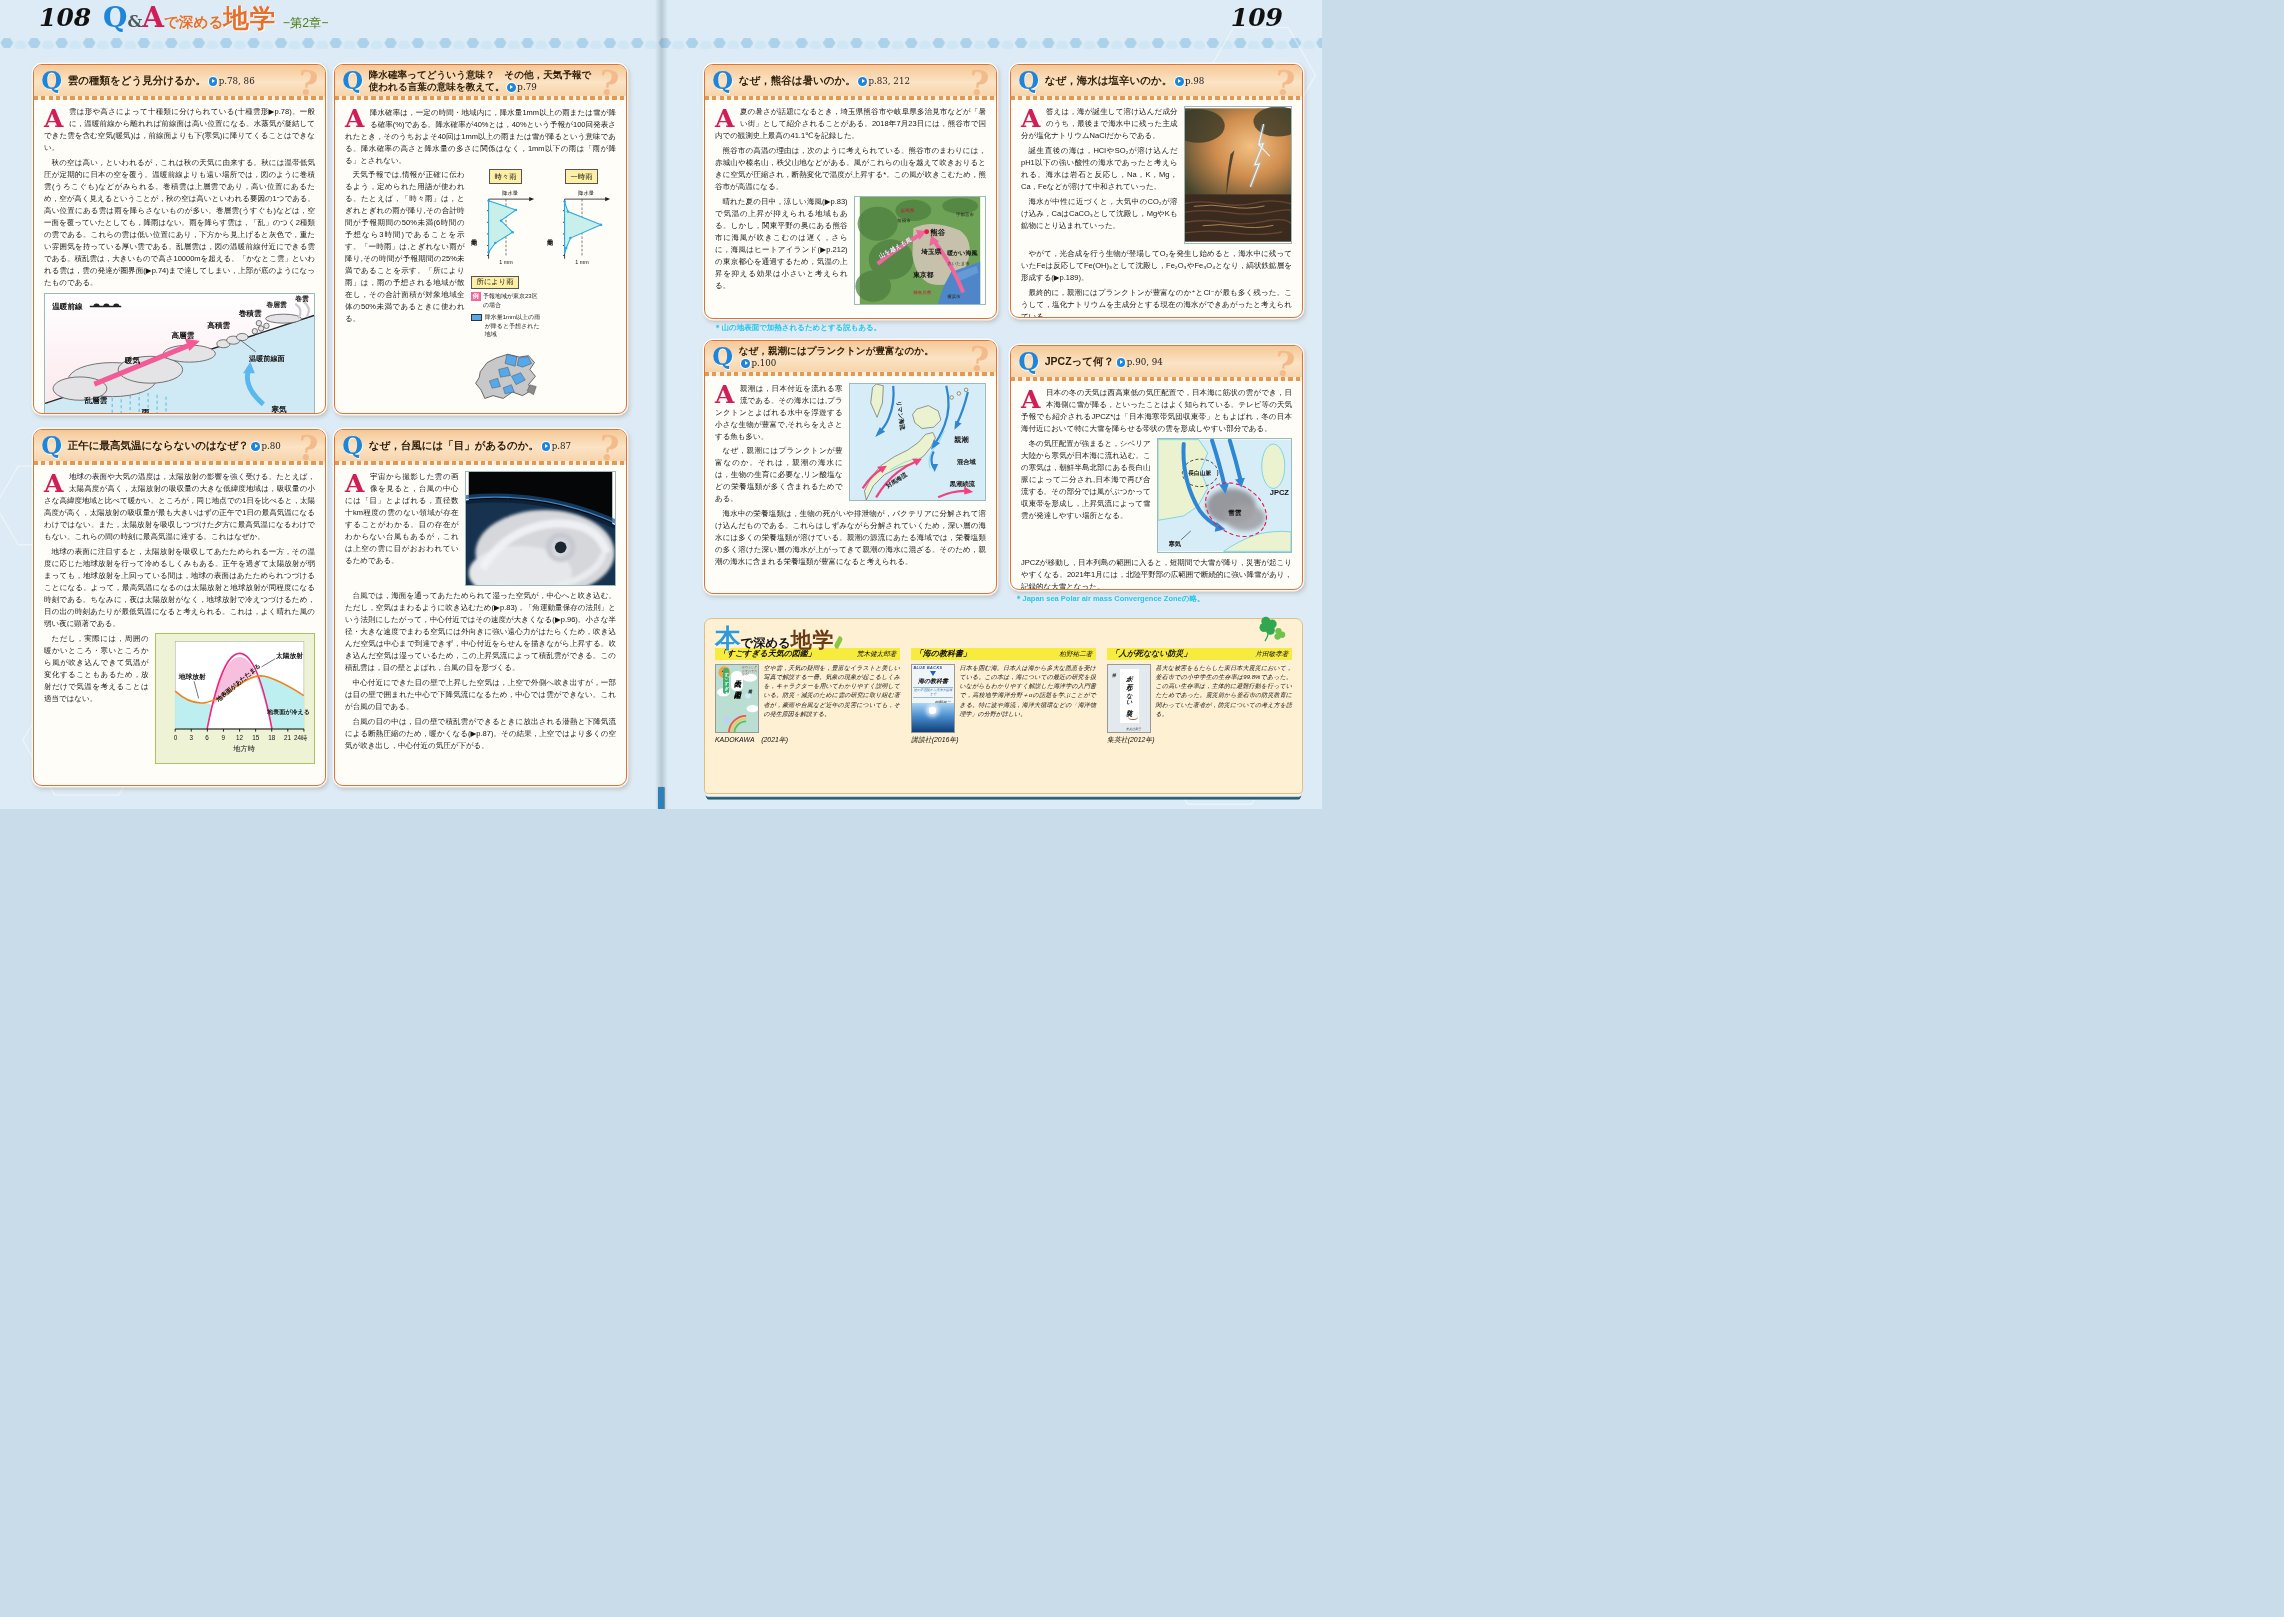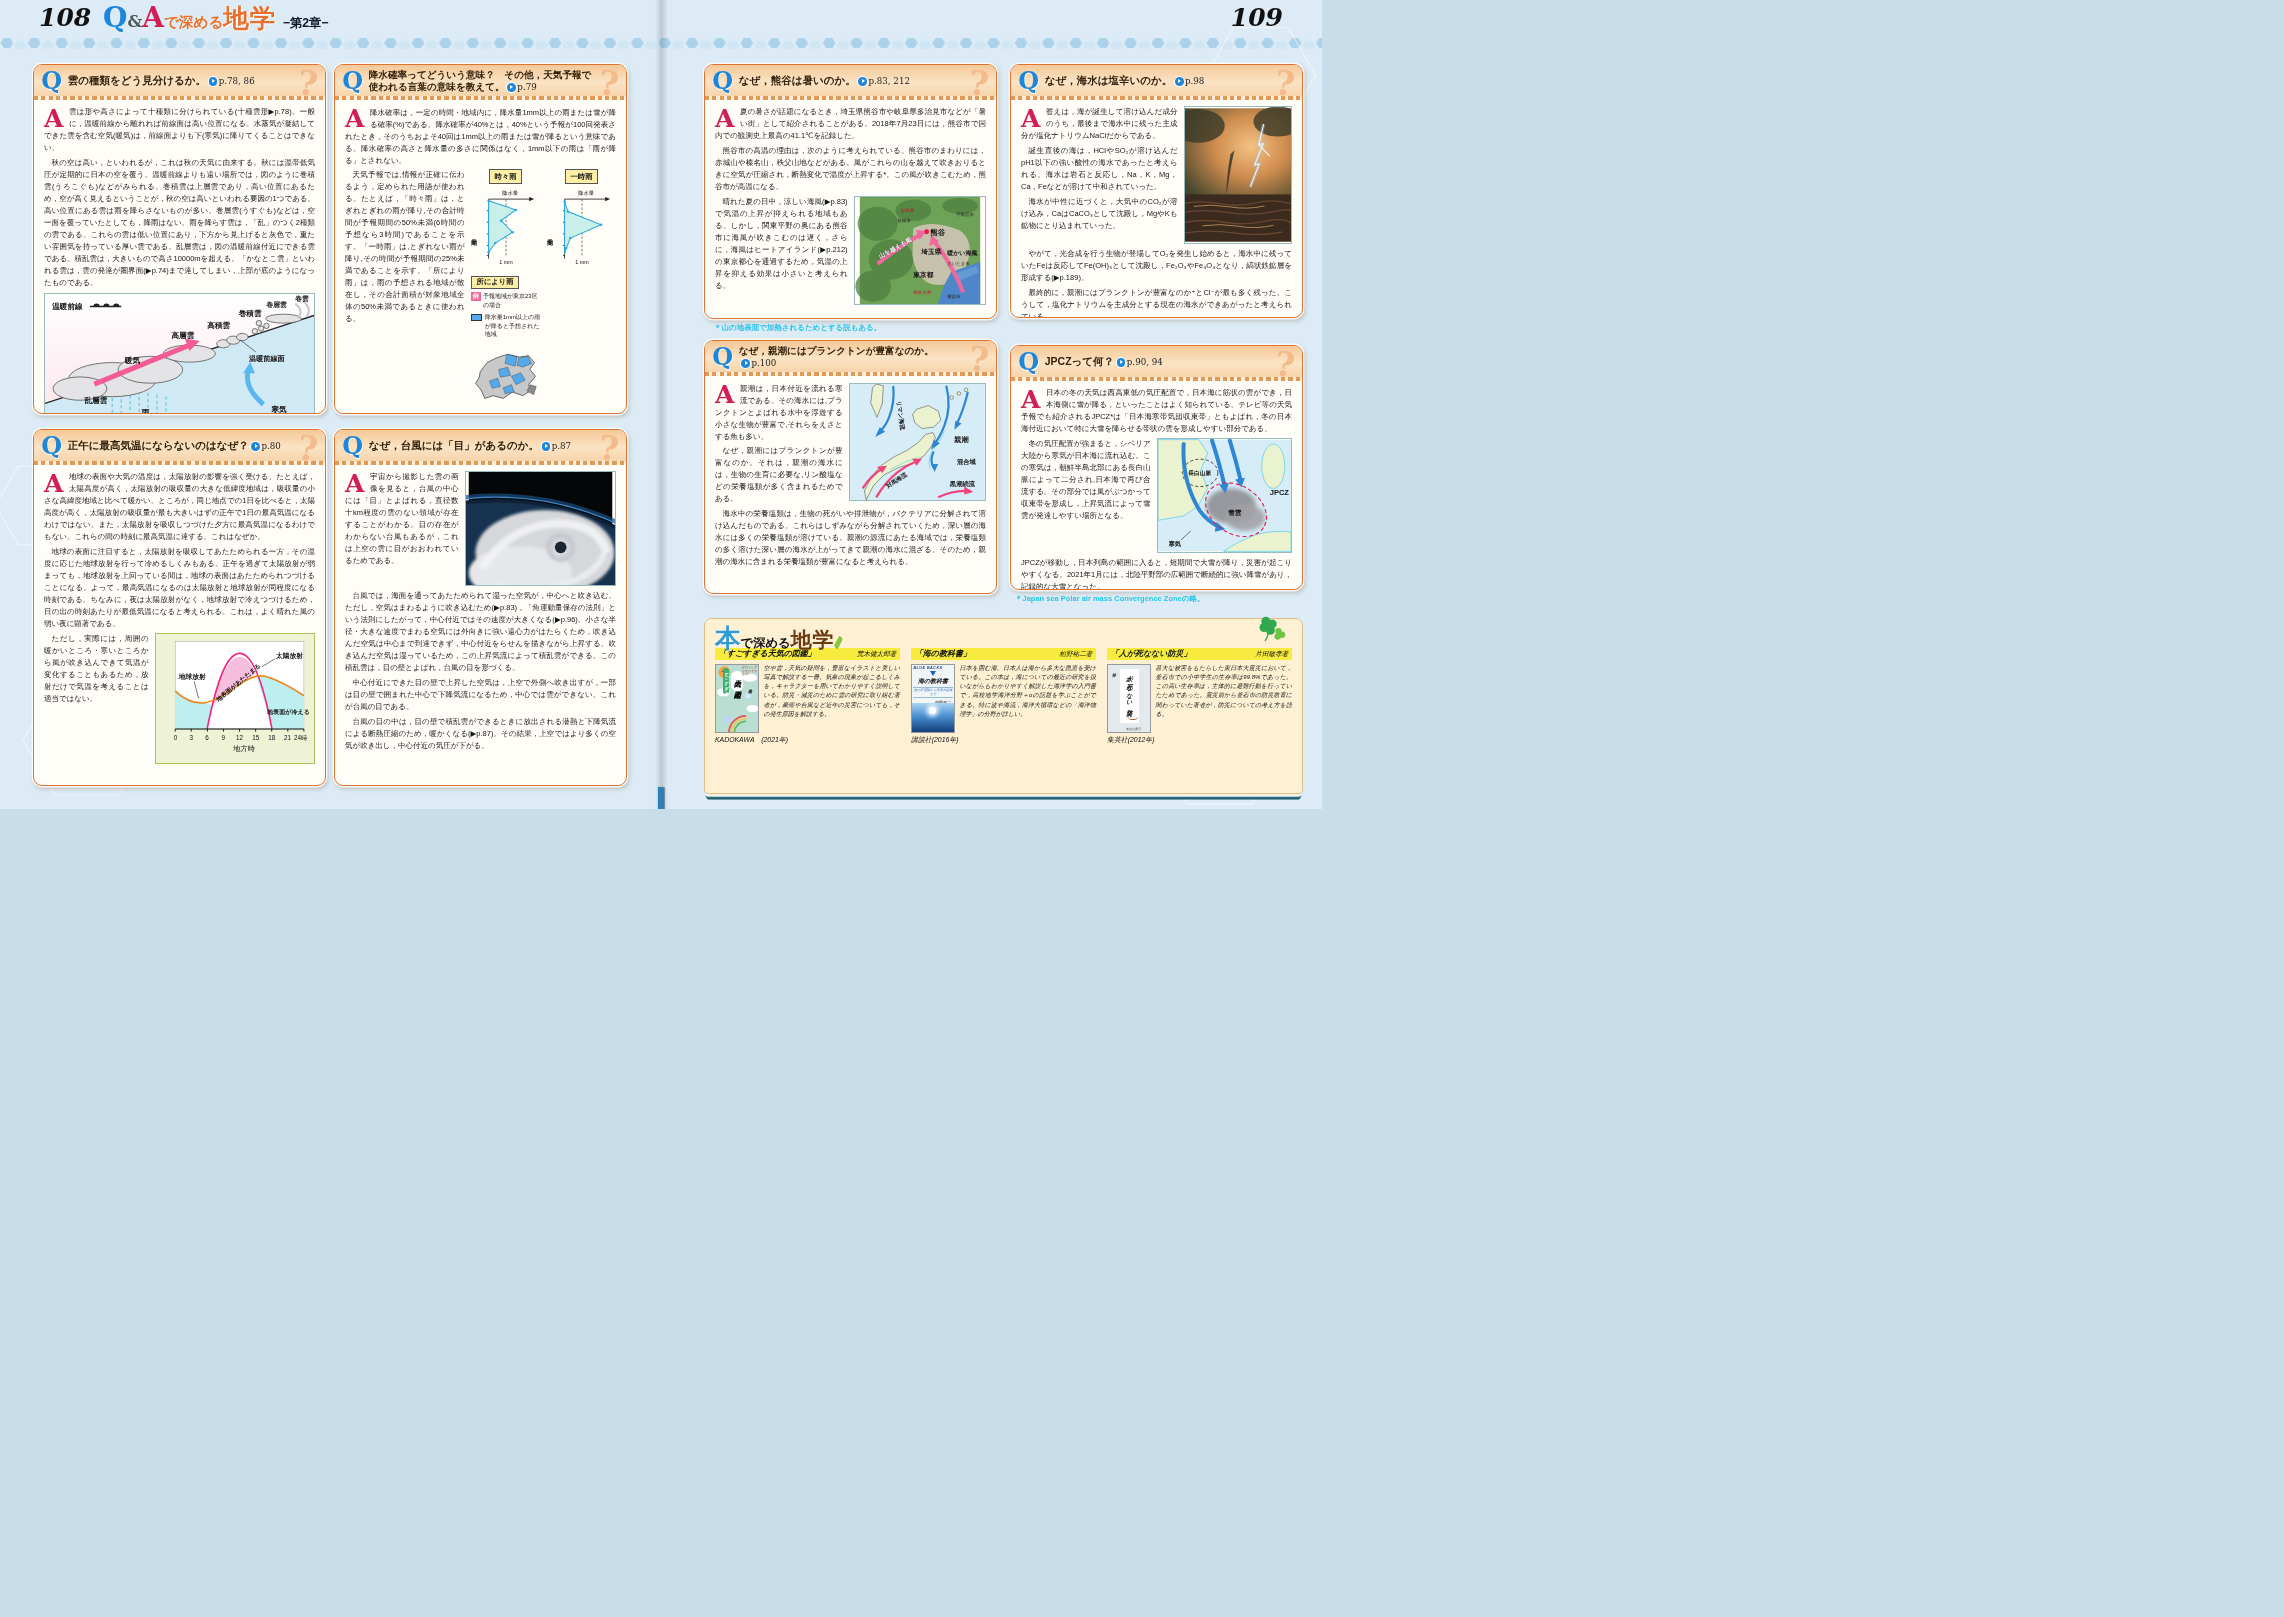--- a/index.html
+++ b/index.html
@@ -10,21 +10,21 @@
   
   .pagenum { position:absolute; top:2.7px; font-family:"DejaVu Serif",serif; font-style:italic; font-weight:bold; font-size:25px; color:#111; }
   #pagenum-left { left:39px; }
   #pagenum-right { right:39px; }
   #logo { position:absolute; left:103px; top:0.9px; white-space:nowrap; }
   #logo .lq { font-family:"DejaVu Serif",serif; font-weight:bold; font-size:28px; color:#1e86da; }
   #logo .lamp { font-family:"DejaVu Serif",serif; font-weight:bold; font-size:16.4px; color:#4c5a5e; }
   #logo .la { font-family:"DejaVu Serif",serif; font-weight:bold; font-size:28px; color:#d01f56; }
   #logo .lmid { font-weight:bold; font-size:14.6px; color:#e8702a; text-shadow:0 0 1.4px #fff; }
   #logo .lsub { font-weight:bold; font-size:25.6px; color:#e8702a; text-shadow:0.9px 0.9px 0 #fff,-0.5px -0.5px 0 #fff; letter-spacing:0.9px;}
-  #logo .lchap { font-weight:bold; font-size:12.3px; color:#0f172a; margin-left:6.4px; }
+  #logo .lchap { font-weight:normal; font-size:12.3px; color:#4d7c0f; margin-left:6.4px; }
   .hexstrip { position:absolute; left:0; top:37px; width:100%; height:12px; }
   #bgdeco { position:absolute; left:0; top:0; width:100%; height:100%; pointer-events:none; }
   #binding { position:absolute; left:655px; top:0; width:12.8px; height:809px;
              background:linear-gradient(90deg,rgba(60,80,100,0) 0%,rgba(60,80,100,.22) 50%,rgba(60,80,100,0) 100%); }
   #bookmark { position:absolute; left:658px; top:787px; width:6.4px; height:22px; background:#2e80b8; border-radius:0.9px; box-shadow:0.5px 0.5px 0.9px rgba(0,0,0,.4);}
 
   
   .qbox { position:absolute; background:#fffdf8; border:1.8px solid #dd7434; border-radius:9px; overflow:hidden;
           box-shadow:0 0 0 1.4px rgba(255,255,255,.85), 1.4px 2.3px 4.6px rgba(120,90,60,.30); display:flex; flex-direction:column; }
   .qhead { background:linear-gradient(180deg,#f5c897 0%,#fbe3c4 55%,#f7d5ac 100%); padding:3.7px 27px 2.7px 7.3px; position:relative; min-height:31px; display:flex; align-items:center; gap:5.5px; flex:0 0 auto; }
@@ -40,21 +40,21 @@
   .aletter { float:left; font-family:"DejaVu Serif",serif; font-weight:bold; font-size:25px; color:#d01f56; line-height:.8; margin:2.7px 5.5px 0.9px 0; }
   .qbody p { text-align:justify; margin-bottom:2.7px; }
   .qbody p.ind { text-indent:1em; }
   .split { display:flex; gap:6.4px; }
   .split .txt { flex:1 1 auto; }
   .split .fig { flex:0 0 auto; }
 
   
   .figframe { border:0.5px solid #9bb; }
   .q1fig { width:100%; height:132px; margin-top:0.9px; }
-  .chartbadge,.mapbadge { display:inline-block; background:#fdf0a6; border:0.7px solid #555; font-weight:bold; font-size:7.3px; padding:0.5px 4.6px; color:#111;text-align:center; }
+  .chartbadge,.mapbadge { display:inline-block; background:#fdf0a6; border:0.7px solid #555; font-weight:normal; font-size:7.3px; padding:0.5px 4.6px; color:#111;text-align:center; }
   .q2figcol { width:145px; }
   .chartrow { display:flex; gap:4.6px; justify-content:space-between; }
   .chartwrap { width:69px; text-align:center; }
   .chartflex { display:flex; margin-top:0.9px; }
   .vtext { writing-mode:vertical-rl; text-orientation:upright; font-size:5.7px; letter-spacing:0.5px; color:#111; line-height:1; padding-top:15.5px; }
   .tokyoblock { display:flex; gap:3.7px; margin-top:5.5px;flex-direction:column; }
   .tokyoleft { width:72px; font-size:6px; line-height:1.45; }
   .reirow { display:flex; gap:2.3px; margin-top:2.7px; }
   .reibadge { background:#f4679a; color:#fff; font-weight:bold; font-size:6px; padding:0 1.8px; height:9px; flex:0 0 auto; }
   .legendrow { display:flex; gap:2.7px; margin-top:3.7px; }

